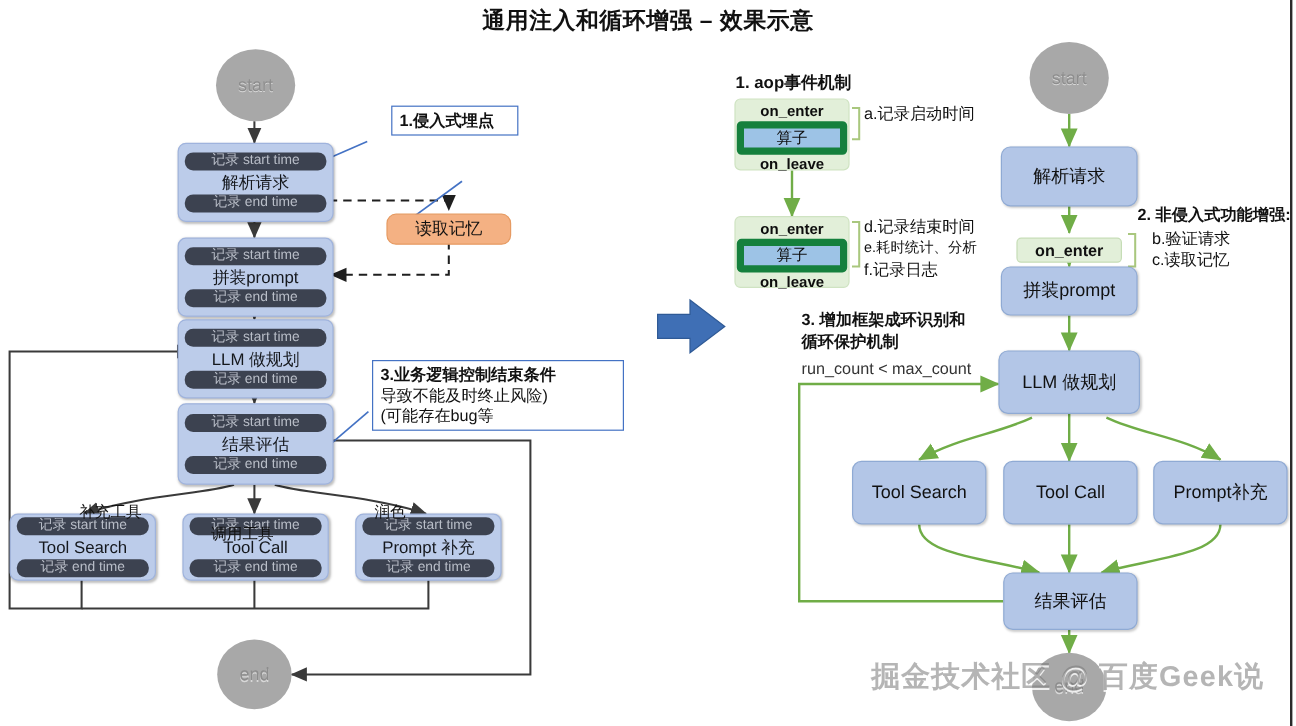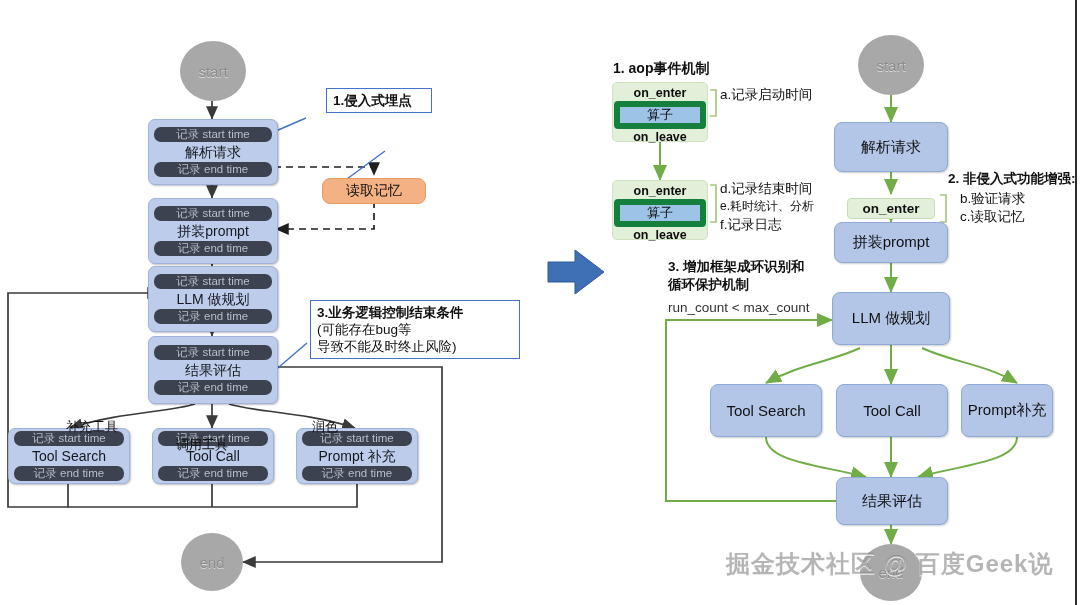--- a/index.html
+++ b/index.html
@@ -60,20 +60,21 @@
   #watermark{position:absolute;left:726px;top:548px;font-size:24px;
      color:rgba(120,120,120,.55);font-weight:bold;white-space:nowrap;
      text-shadow:0 1px 0 rgba(255,255,255,.8);letter-spacing:1px;}
   #divider{position:absolute;left:1075px;top:0;width:2px;height:605px;background:#2b2b2b;}
 </style>
 </head>
 <body>
 
 <div class="canvas">
 
+  <div id="title">通用注入和循环增强 – 效果示意</div>
 
   <svg class="wires" viewBox="0 0 1080 605">
     <defs>
       <marker id="ab" markerWidth="9" markerHeight="9" refX="7.5" refY="4.5" orient="auto">
         <path d="M0,1 L8,4.5 L0,8 z" fill="#3a3a3a"></path>
       </marker>
       <marker id="ag" markerWidth="9" markerHeight="9" refX="7.5" refY="4.5" orient="auto">
         <path d="M0,1 L8,4.5 L0,8 z" fill="#70ad47"></path>
       </marker>
       <marker id="ad" markerWidth="9" markerHeight="9" refX="7.5" refY="4.5" orient="auto">
@@ -210,22 +211,22 @@
   <div class="edgelabel" style="left:176px;top:436px;">调用工具</div>
   <div class="edgelabel" style="left:312px;top:418px;">润色</div>
 
   <div class="callout" style="position:absolute;left:326px;top:88px;width:92px;">
     <div class="b">1.侵入式埋点</div>
   </div>
 
 
   <div class="callout" style="position:absolute;left:310px;top:300px;width:196px;">
     <div class="b">3.业务逻辑控制结束条件</div>
+    <div>导致不能及时终止风险)</div>
     <div>(可能存在bug等</div>
-    <div>导致不能及时终止风险)</div>
   </div>
 
   <div class="plain bold" style="left:613px;top:60px;font-size:14px;">1. aop事件机制</div>
 
   <div class="node greenband" style="left:612px;top:82px;width:96px;height:60px;padding:2px 0;">
     <div class="lbl">on_enter</div>
     <div class="inner">算子</div>
     <div class="lbl">on_leave</div>
   </div>
 
@@ -245,21 +246,21 @@
   <div class="node bbox" style="left:834px;top:122px;width:114px;height:50px;">解析请求</div>
 
   <div class="node greenpill" style="left:847px;top:198px;width:88px;height:21px;">on_enter</div>
 
   <div class="node bbox" style="left:834px;top:222px;width:114px;height:41px;">拼装prompt</div>
 
   <div class="node bbox" style="left:832px;top:292px;width:118px;height:53px;">LLM 做规划</div>
 
   <div class="node bbox" style="left:710px;top:384px;width:112px;height:53px;">Tool Search</div>
   <div class="node bbox" style="left:836px;top:384px;width:112px;height:53px;">Tool Call</div>
-  <div class="node bbox" style="left:961px;top:384px;width:92px;height:53px;">Prompt补充</div>
+  <div class="node bbox" style="left:961px;top:384px;width:112px;height:53px;">Prompt补充</div>
 
   <div class="node bbox" style="left:836px;top:477px;width:112px;height:48px;">结果评估</div>
 
   <div class="node ellipse" style="left:860px;top:544px;width:62px;height:57px;">end</div>
 
   <div class="plain bold" style="left:948px;top:170px;font-size:13.5px;">2. 非侵入式功能增强:</div>
   <div class="plain" style="left:960px;top:190px;font-size:13.5px;">b.验证请求</div>
   <div class="plain" style="left:960px;top:208px;font-size:13.5px;">c.读取记忆</div>
 
   <div class="plain bold" style="left:668px;top:258px;font-size:13.5px;">3. 增加框架成环识别和</div>

